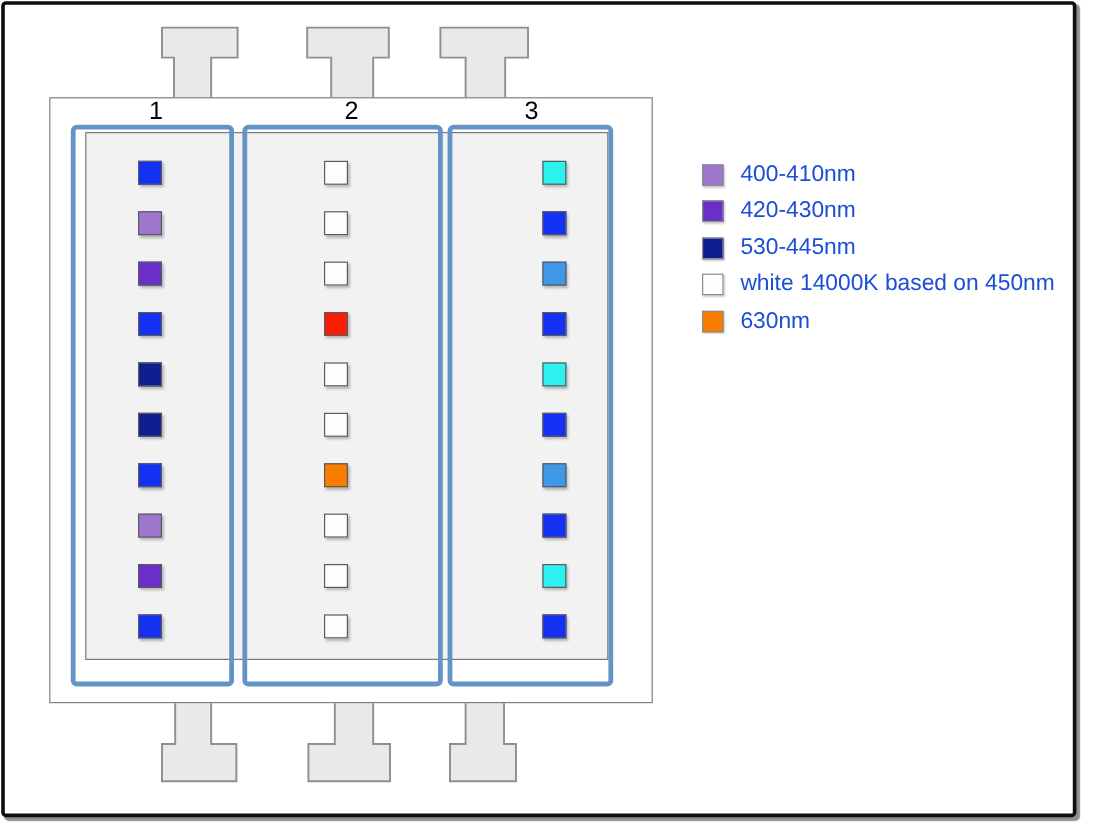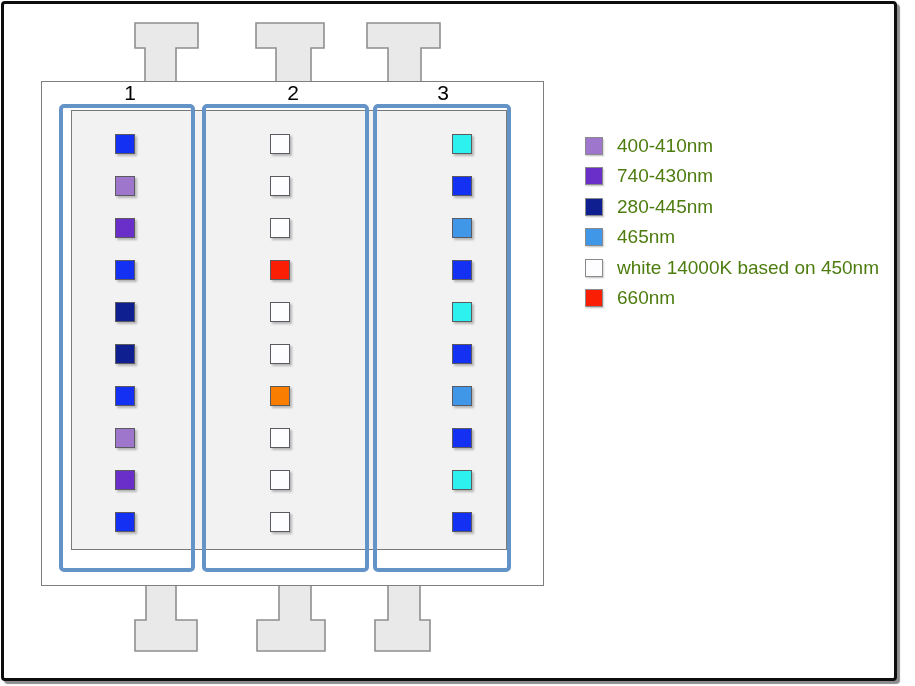--- a/index.html
+++ b/index.html
@@ -71,21 +71,21 @@
     height: 18px; margin-bottom: 12.4px;
   }
   .swatch {
     width: 18px; height: 18px;
     border: 1.4px solid #8a8a8a;
     box-shadow: 1px 1.5px 1.5px rgba(90,90,90,0.3);
     flex: 0 0 auto;
   }
   .legend-label {
     margin-left: 14px;
-    font-size: 19px; color: #4d7c0f;
+    font-size: 19px; color: #1d4ed8;
     white-space: nowrap;
   }
 </style>
 </head>
 <body>
 
 <div class="canvas">
 
   <svg class="tabs-layer" viewBox="0 0 896 680" xmlns="http://www.w3.org/2000/svg">
 
@@ -147,33 +147,29 @@
       </div>
   </div>
 
   <div class="legend">
       <div class="legend-row">
         <span class="swatch" style="background: rgb(158, 119, 205);"></span>
         <span class="legend-label">400-410nm</span>
       </div>
       <div class="legend-row">
         <span class="swatch" style="background: rgb(106, 47, 200);"></span>
-        <span class="legend-label">740-430nm</span>
+        <span class="legend-label">420-430nm</span>
       </div>
       <div class="legend-row">
         <span class="swatch" style="background: rgb(16, 31, 144);"></span>
-        <span class="legend-label">280-445nm</span>
-      </div>
-      <div class="legend-row">
-        <span class="swatch" style="background: rgb(64, 151, 232);"></span>
-        <span class="legend-label">465nm</span>
+        <span class="legend-label">530-445nm</span>
       </div>
       <div class="legend-row">
         <span class="swatch" style="background: rgb(253, 252, 254);"></span>
         <span class="legend-label">white 14000K based on 450nm</span>
       </div>
       <div class="legend-row">
-        <span class="swatch" style="background: rgb(250, 30, 4);"></span>
-        <span class="legend-label">660nm</span>
+        <span class="swatch" style="background: rgb(248, 125, 0);"></span>
+        <span class="legend-label">630nm</span>
       </div>
     </div>
 
 </div>
 
 </body></html>

